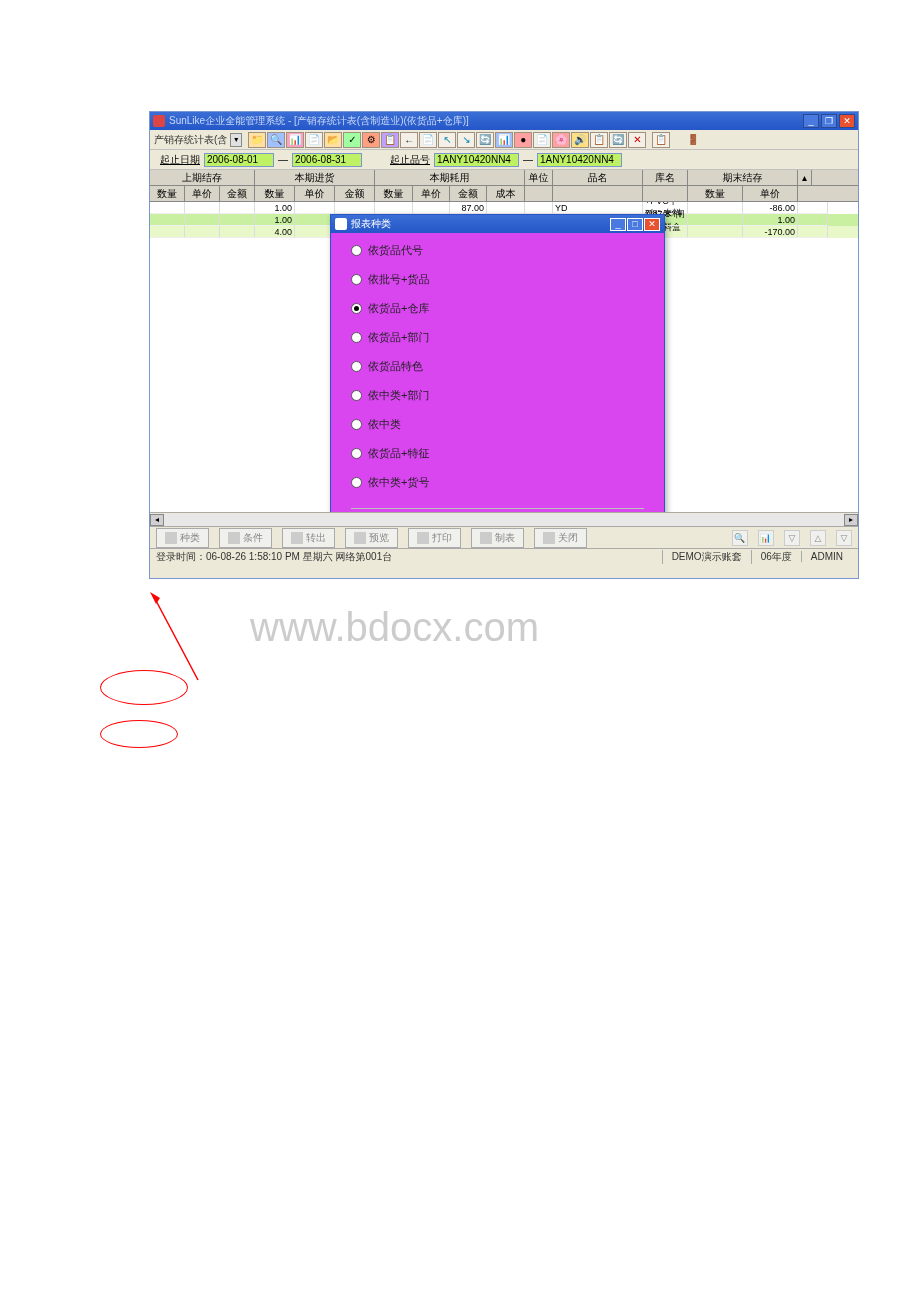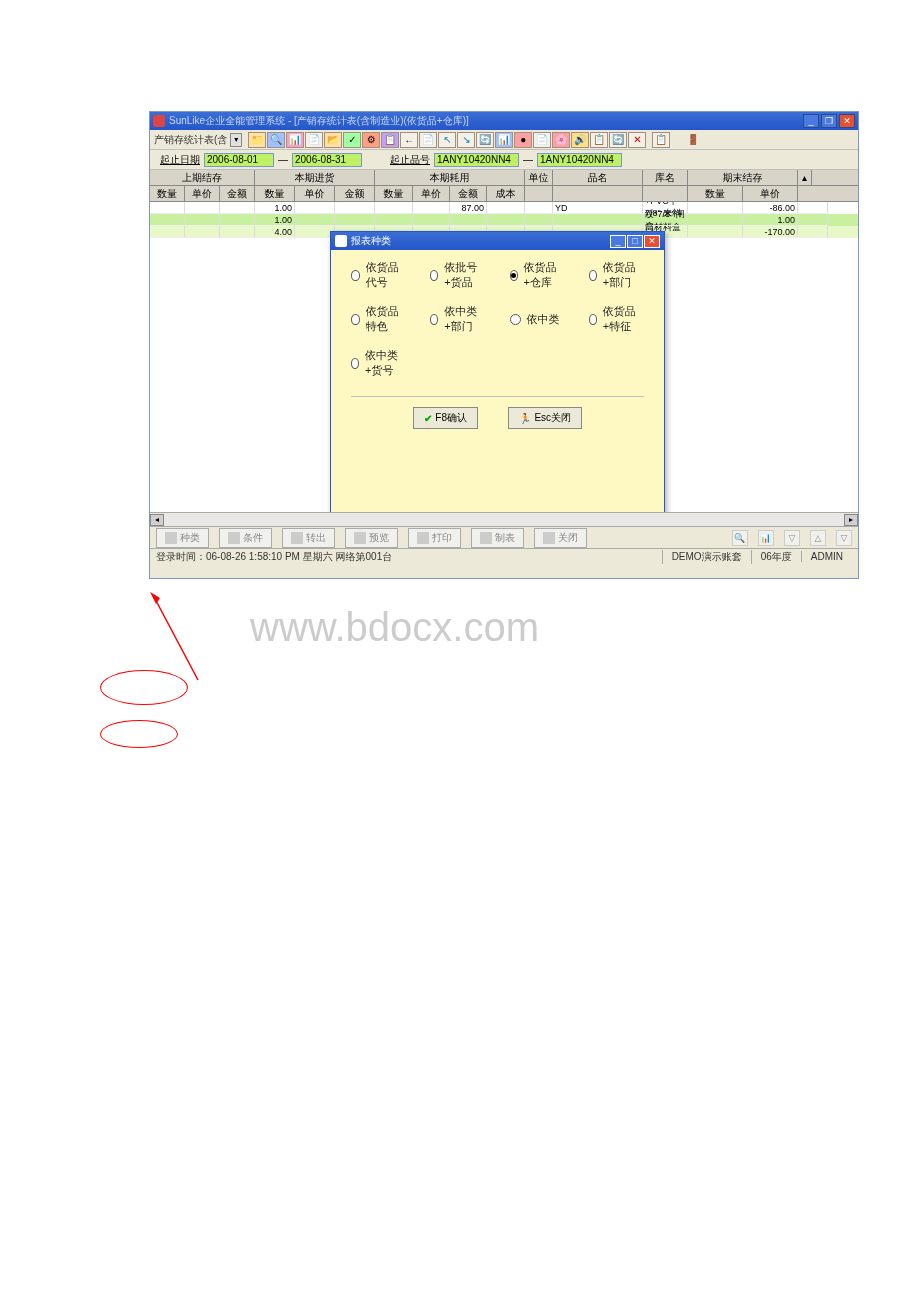--- a/index.html
+++ b/index.html
@@ -23,29 +23,29 @@
 .filterbar input { height: 14px; font-size: 10px; padding: 0 2px; border: 1px solid #7a96d0; background: #bef264; }
 .header-row1 { display: flex; height: 16px; background: #d8d4c8; border-bottom: 1px solid #888; font-size: 10px; }
 .header-row2 { display: flex; height: 16px; background: #d8d4c8; border-bottom: 1px solid #888; font-size: 10px; }
 .hcell { border-right: 1px solid #888; display: flex; align-items: center; justify-content: center; background: #d8d4c8; color: #000; }
 .grid-body { position: relative; height: 310px; background: #fff; overflow: hidden; }
 .grow { display: flex; height: 12px; font-size: 9px; }
 .gcell { border-right: 1px solid #ddd; border-bottom: 1px solid #eee; padding: 0 2px; display: flex; align-items: center; justify-content: flex-end; }
 .gcell.txt { justify-content: flex-start; }
 .grow.hl1 { background: #c8f0a0; }
 .grow.hl2 { background: #e8f8c8; }
-.dialog { position: absolute; top: 29px; left: 180px; width: 335px; height: 306px; background: #fef9c3; border: 1px solid #2456c8; box-shadow: 2px 2px 6px rgba(0,0,0,0.3); z-index: 10; }
+.dialog { position: absolute; top: 12px; left: 180px; width: 335px; height: 306px; background: #d946ef; border: 1px solid #2456c8; box-shadow: 2px 2px 6px rgba(0,0,0,0.3); z-index: 10; }
 .dialog .dtitle { height: 18px; background: linear-gradient(to bottom, #3b6ed5, #2456c8); color: #fff; display: flex; align-items: center; padding: 0 4px; font-size: 10px; }
 .dialog .dtitle .dicon { width: 12px; height: 12px; background: #fff; margin-right: 4px; border-radius: 2px; }
 .dialog .dtitle .dtxt { flex: 1; }
 .dialog .dwin-btns { display: flex; gap: 1px; }
 .dialog .dwin-btn { width: 16px; height: 13px; border: 1px solid #fff; color: #fff; background: #4a7ae0; font-size: 9px; display: flex; align-items: center; justify-content: center; cursor: pointer; }
 .dialog .dwin-btn.dclose { background: #e85030; }
 .dialog .dbody { padding: 10px 20px; }
-.radio-grid { display: grid; grid-template-columns: 1fr 1fr 1fr 1fr; gap: 14px 24px; font-size: 11px; color: #222; }
+.radio-grid { display: grid; grid-template-columns: 1fr; gap: 14px 24px; font-size: 11px; color: #222; }
 .radio-item { display: flex; align-items: center; gap: 6px; cursor: pointer; }
 .radio-item .rcircle { width: 11px; height: 11px; border: 1px solid #555; border-radius: 50%; background: #fff; display: flex; align-items: center; justify-content: center; }
 .radio-item.sel .rcircle::after { content: ""; width: 5px; height: 5px; background: #000; border-radius: 50%; }
 .dbtns { display: flex; justify-content: center; gap: 30px; margin-top: 18px; padding-top: 10px; border-top: 1px solid #c0c0c0; }
 .dbtn { padding: 3px 10px; font-size: 10px; background: #ece9d8; border: 1px solid #888; cursor: pointer; display: flex; align-items: center; gap: 3px; }
 .dbtn .chk { color: #0a0; font-weight: bold; }
 .dbtn .run { color: #c00; font-weight: bold; }
 .hscroll { height: 14px; background: #ece9d8; border-top: 1px solid #aaa; display: flex; align-items: center; }
 .hscroll .sbtn { width: 14px; height: 12px; background: #d0d0d0; border: 1px solid #888; font-size: 8px; display: flex; align-items: center; justify-content: center; cursor: pointer; }
 .hscroll .strk { flex: 1; height: 12px; background: #e8e8e8; }

